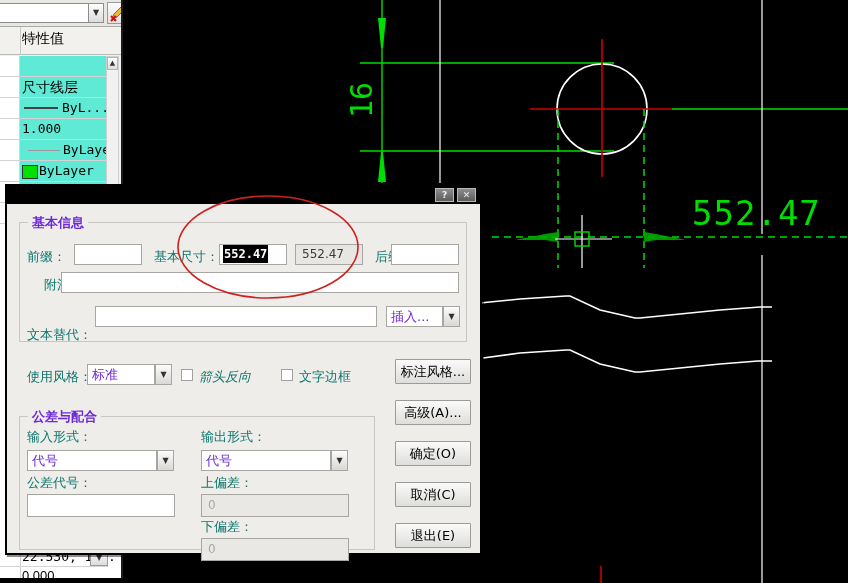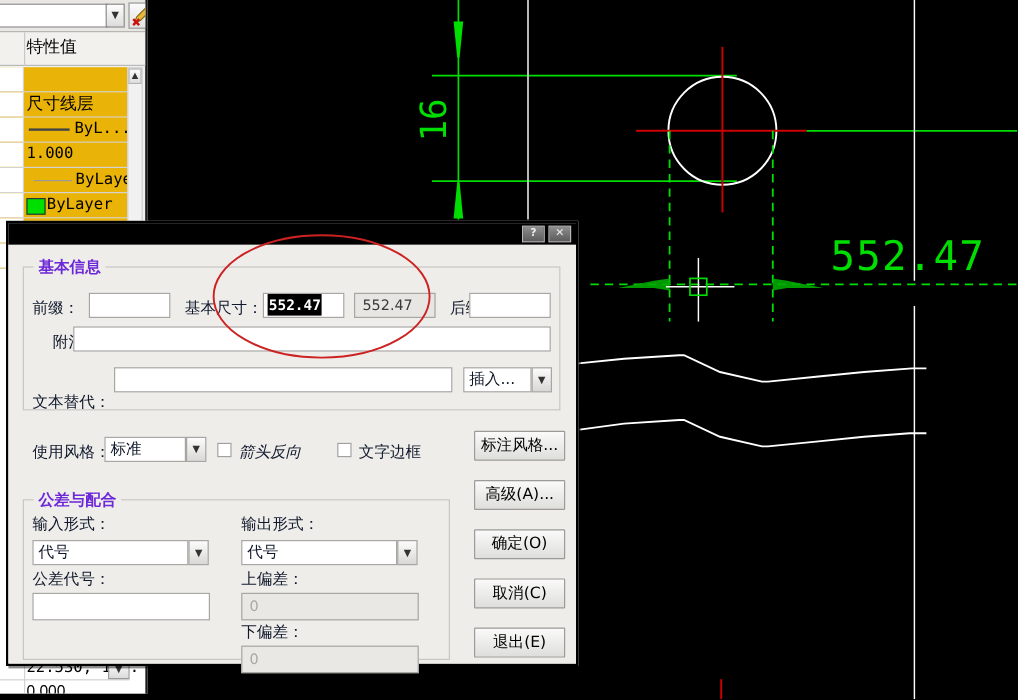--- a/index.html
+++ b/index.html
@@ -44,21 +44,21 @@
     position:absolute; left:0; top:27px; width:123px; height:28px;
     background:#f2f1ee; border-bottom:1px solid #b9b9b9; box-sizing:border-box;
   }
   .pp-header-cell {
     position:absolute; left:22px; top:3px; font-size:14px; color:#000;
   }
   .pp-header-div { position:absolute; left:20px; top:0; width:1px; height:28px; background:#c8c8c8; }
   .pp-grid { position:absolute; left:0; top:56px; width:123px; height:500px; }
   .pp-row {
     position:absolute; left:0; width:108px; height:21px;
-    border-bottom:1px solid #d3d3d3; box-sizing:border-box; background:#eab308;
+    border-bottom:1px solid #d3d3d3; box-sizing:border-box; background:#5eead4;
   }
   .pp-row .lbl-col { position:absolute; left:0; top:0; width:20px; height:20px; background:#fff; border-right:1px solid #d3d3d3; box-sizing:border-box;}
   .pp-row .val {
     position:absolute; left:22px; top:0; height:20px; line-height:20px;
     font-size:13px; color:#000; white-space:nowrap;
     font-family:"DejaVu Sans Mono","Liberation Mono",monospace;
   }
   .pp-row .val.cjk { font-family:"DejaVu Sans","Liberation Sans",sans-serif; font-size:14px;}
   .swatch { position:absolute; left:22px; top:4px; width:14px; height:12px; background:#00e000; border:1px solid #333; }
   .lineswatch { position:absolute; top:9px; height:2px; background:#444; }
@@ -110,36 +110,36 @@
   .dbody { position:absolute; left:0; top:18px; right:0; bottom:0; background:#eeedea; }
 
   .group {
     position:absolute; border:1px solid #c9c7c3; box-sizing:border-box;
     background:transparent;
   }
   .group > .gtitle {
     position:absolute; left:8px; top:-9px; padding:0 4px;
     background:#eeedea; font-weight:bold; font-size:13px; color:#6d28d9;
   }
-  .lab { position:absolute; font-size:13px; color:#0f172a; white-space:nowrap; }
+  .lab { position:absolute; font-size:13px; color:#0f766e; white-space:nowrap; }
   .tfield {
     position:absolute; background:#fff; border:1px solid #a7a6a3;
     box-sizing:border-box; font-size:12px; color:#000; line-height:18px;
     padding-left:3px; white-space:nowrap; overflow:hidden;
   }
   .tfield.ro { background:#e7e6e3; color:#3a3a3a; }
   .tfield.dis { background:#e9e8e5; color:#a9a8a5; }
   .selhl {
     display:inline-block; background:#000; color:#fff; padding:0 1px;
     font-weight:bold; font-family:"DejaVu Sans Mono","Liberation Mono",monospace;
     font-size:12px;
   }
   .combo {
     position:absolute; background:#fff; border:1px solid #a7a6a3;
-    box-sizing:border-box; font-size:13px; color:#0f172a; line-height:18px; padding-left:4px;
+    box-sizing:border-box; font-size:13px; color:#6d28d9; line-height:18px; padding-left:4px;
   }
   .combo-arrow {
     position:absolute; width:17px; background:linear-gradient(#fcfcfc,#d9d8d5);
     border:1px solid #a7a6a3; box-sizing:border-box;
     font-size:8px; text-align:center; color:#333;
   }
   .cbox {
     position:absolute; width:12px; height:12px; background:#fff;
     border:1px solid #a2a1a0; box-sizing:border-box;
   }

